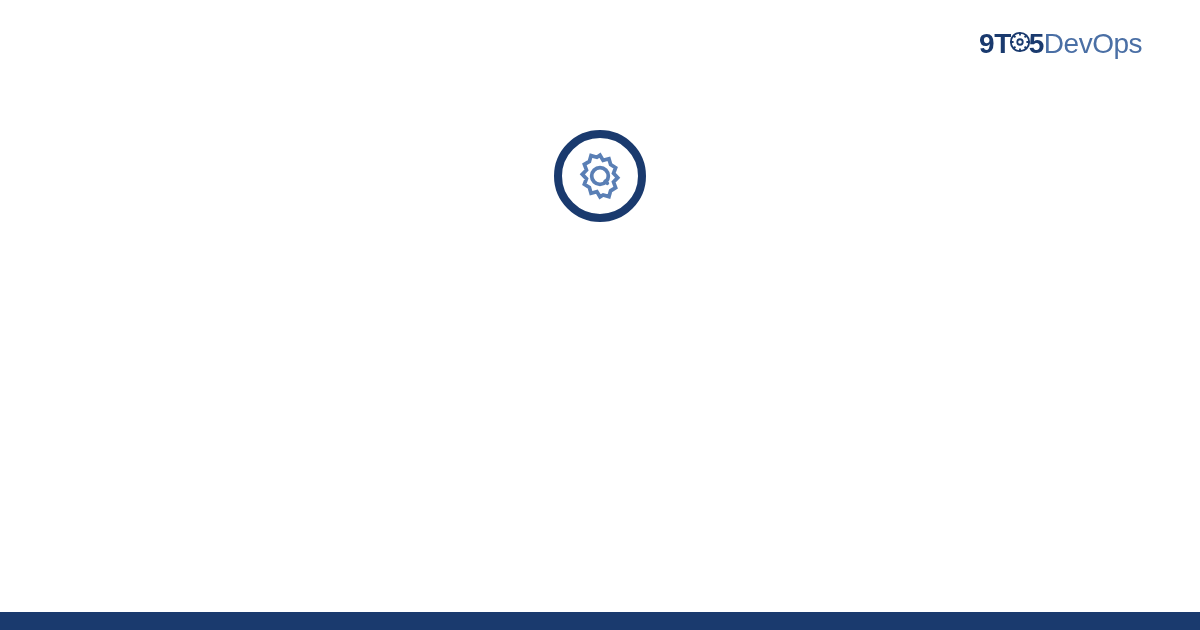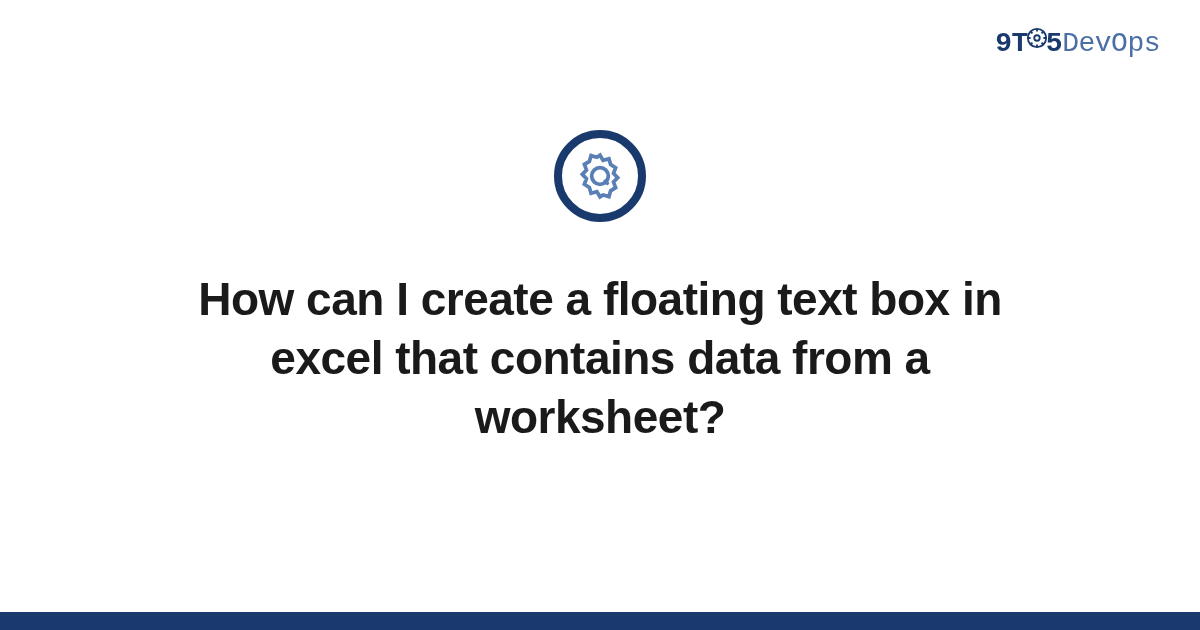--- a/index.html
+++ b/index.html
@@ -11,26 +11,25 @@
       width: 1200px;
       height: 630px;
       background: #ffffff;
       font-family: -apple-system, BlinkMacSystemFont, "Segoe UI", Helvetica, Arial, sans-serif;
       position: relative;
       overflow: hidden;
     }
     .logo {
       position: absolute;
       top: 28px;
-      right: 40px;
+      right: 58px;
       font-size: 28px;
       font-weight: 400;
       color: #1a3a6e;
       letter-spacing: -0.5px;
-      font-family: Liberation Mono, monospace;
     }
     .logo .nine {
       font-weight: 600;
     }
     .logo .gear-o {
       display: inline-block;
       vertical-align: middle;
       margin: 0 -2px;
       position: relative;
       top: -2px;
@@ -91,16 +90,15 @@
 </div>
 
 <div class="center-content">
   <div class="circle-icon">
     <svg width="50" height="50" viewBox="0 0 24 24" fill="none" stroke="#5a7fb5" stroke-width="1.8">
       <path d="M12 2l1.5 2.5 2.8-.8.8 2.8L19.5 8l-1 2.7 2 2.1-2 2.1 1 2.7-2.4 1.5-.8 2.8-2.8-.8L12 22l-1.5-2.5-2.8.8-.8-2.8L4.5 16l1-2.7-2-2.1 2-2.1-1-2.7L6.9 5l.8-2.8 2.8.8L12 2z" fill="none"></path>
       <circle cx="12" cy="12" r="4" fill="none"></circle>
       <path d="M14.5 14.5l1 1" stroke-linecap="round"></path>
     </svg>
   </div>
-  <h1 class="question-title">How can I create a floating text box in excel that contains data from a worksheet?</h1>
 </div>
 
 <div class="bottom-bar"></div>
 
 </body></html>

